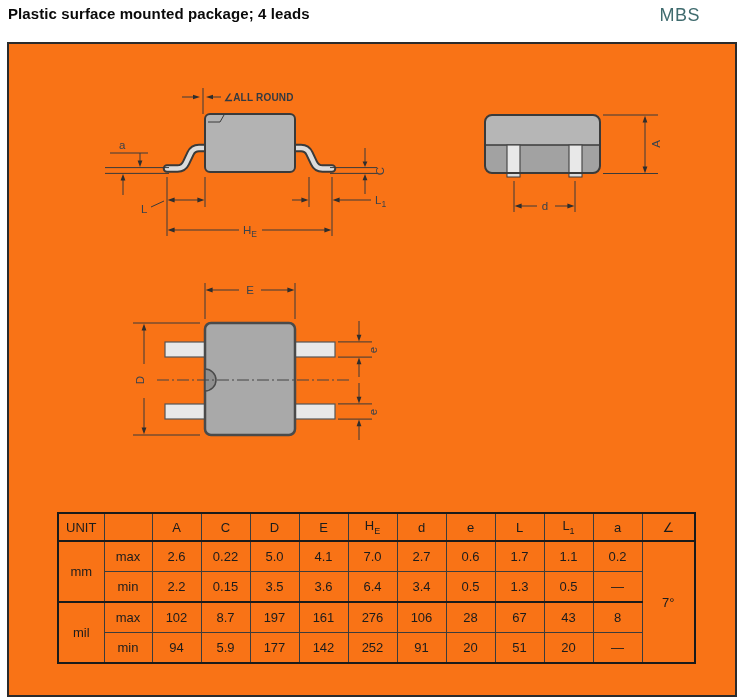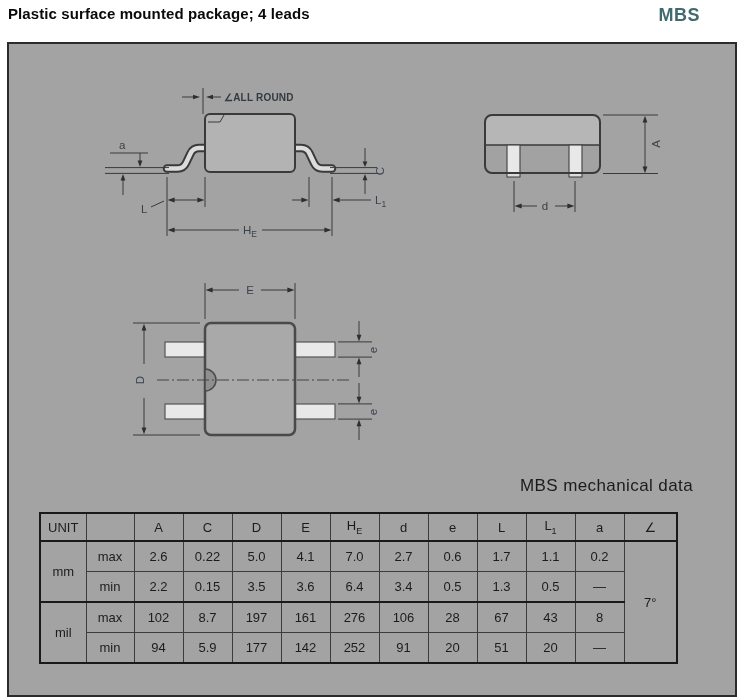--- a/index.html
+++ b/index.html
@@ -6,39 +6,39 @@
   body{
     width:745px;height:698px;position:relative;background:#ffffff;
     font-family:"Liberation Sans",sans-serif;overflow:hidden;
   }
   .page-title{
     position:absolute;left:8px;top:5px;font-size:15px;font-weight:700;color:#0a0a0a;
     letter-spacing:.1px;
     text-align:center;
   }
   .badge{
-    position:absolute;right:45px;top:5px;font-size:18px;font-weight:700;color:#3f6b6e;
+    position:absolute;right:45px;top:5px;font-size:18px;font-weight:400;color:#3f6b6e;
     letter-spacing:.5px;
   }
   .frame{
     position:absolute;left:7px;top:42px;width:726px;height:651px;
-    border:2px solid #2b2b2b;background:#a3a3a3;
+    border:2px solid #2b2b2b;background:#f97316;
   }
   svg.drawing{position:absolute;left:0;top:0;display:block;}
   .lbl{font:11.5px "Liberation Sans",sans-serif;fill:#39424c;}
   .lbl-bold{font:700 10px "Liberation Sans",sans-serif;fill:#333a42;letter-spacing:.2px;}
   .sub{font-size:8.5px;}
   .dline{stroke:#3a3a3a;stroke-width:1;fill:none;}
   .ah{fill:#2e2e2e;stroke:none;}
   .tbl-title{
     position:absolute;right:42px;top:432px;font-size:17px;font-weight:500;color:#1b1b1b;
     letter-spacing:.4px;
   }
   #mech-table{
-    position:absolute;left:30px;top:468px;width:637px;table-layout:fixed;
+    position:absolute;left:48px;top:468px;width:637px;table-layout:fixed;
     border-collapse:collapse;border:2px solid #1a1a1a;font-size:13px;color:#1c1c1c;
   }
   #mech-table th,#mech-table td{
     border:1px solid #3c3c3c;text-align:center;vertical-align:middle;
     padding:0;height:29px;font-weight:400;
   }
   #mech-table .hrow th{height:26px;border-bottom:2px solid #1a1a1a;}
   #mech-table tr.thick td{border-top:2px solid #1a1a1a;}
   #mech-table sub{font-size:9px;}
 </style>
@@ -178,21 +178,20 @@
       <line x1="329" y1="359.9" x2="363" y2="359.9" class="dline"></line>
       <line x1="329" y1="375.1" x2="363" y2="375.1" class="dline"></line>
       <line x1="350" y1="339" x2="350" y2="353" class="dline"></line>
       <polygon class="ah" points="350,359.4 347.6,352.8 352.4,352.8"></polygon>
       <line x1="350" y1="382" x2="350" y2="396" class="dline"></line>
       <polygon class="ah" points="350,375.6 347.6,382.2 352.4,382.2"></polygon>
       <text x="364" y="372" class="lbl" text-anchor="middle" transform="rotate(-90 364 368)">e</text>
     </g>
   </svg>
 
-  <div class="tbl-title">MBS mechanical data</div>
 
   <table id="mech-table">
     <colgroup>
       <col style="width:46px">
         <col style="width:48px">
       <col style="width:49px">
         <col style="width:49px">
         <col style="width:49px">
         <col style="width:49px">
       <col style="width:49px">

